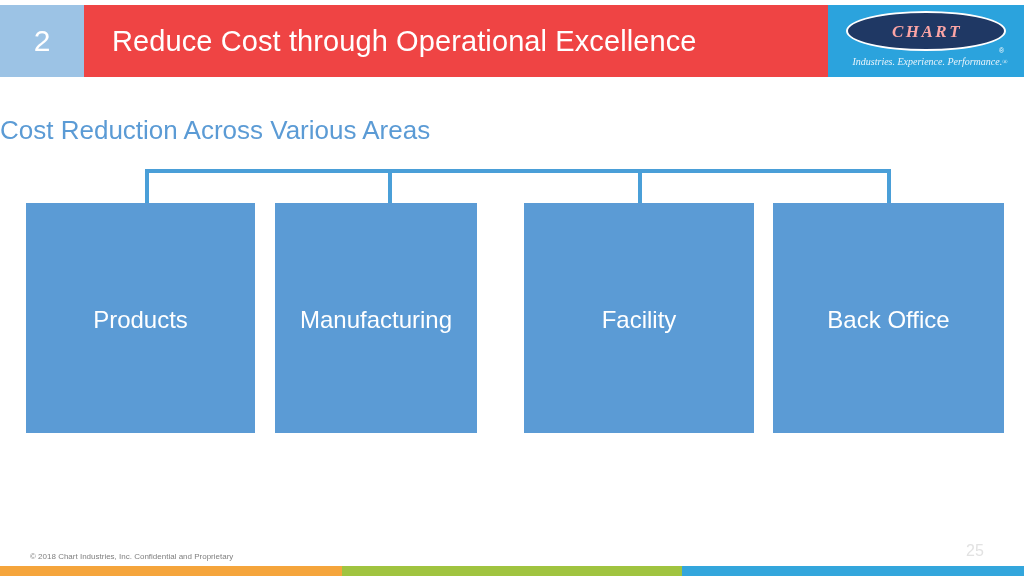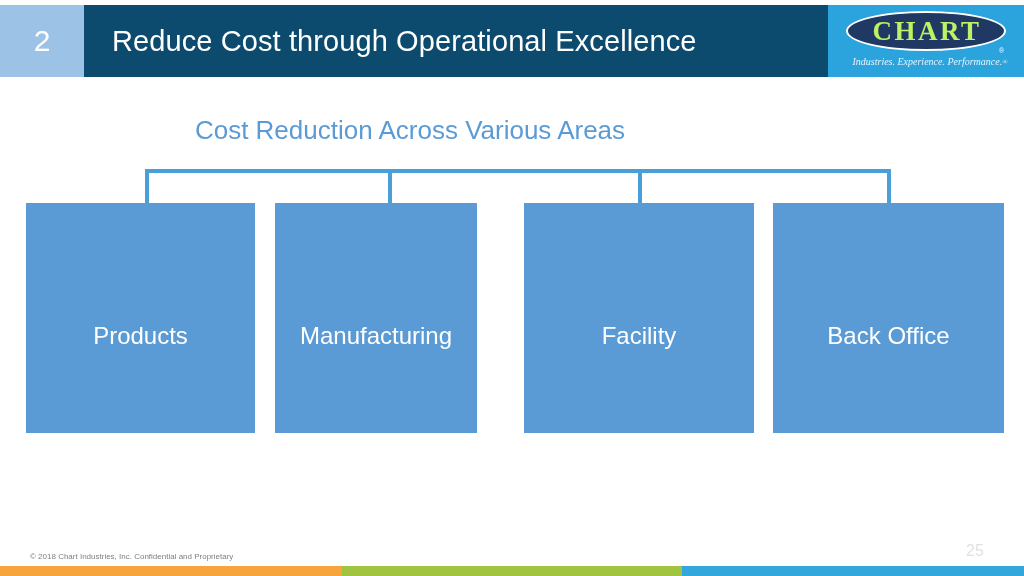--- a/index.html
+++ b/index.html
@@ -81,27 +81,28 @@
     height: 40px;
     border: 2px solid #ffffff;
     border-radius: 50%;
     background: #1f3864;
     box-sizing: border-box;
     display: flex;
     align-items: center;
     justify-content: center;
   }
   .logo-oval .logo-word {
-    color: #bef264;
+    color: #fca5a5;
     font-family: "Liberation Serif", serif;
-    font-size: 27px;
+    font-size: 17px;
     font-weight: 700;
     letter-spacing: 2.5px;
     line-height: 1;
     padding-left: 2px;
+    font-style: italic;
   }
   .logo-reg {
     position: absolute;
     left: 171px;
     top: 42px;
     color: #ffffff;
     font-size: 7px;
     line-height: 1;
   }
   .logo-tagline {
@@ -122,21 +123,21 @@
     font-style: normal;
     vertical-align: 1px;
   }
 
   
   .subtitle {
     position: absolute;
     left: 0;
     top: 115px;
     width: 820px;
-    text-align: center;
+    text-align: left;
     color: #5b9bd5;
     font-size: 26px;
     font-weight: 400;
     line-height: 1.2;
   }
 
   
   .connectors {
     position: absolute;
     left: 0;
@@ -156,21 +157,21 @@
     align-items: center;
     justify-content: center;
   }
   .box .box-label {
     color: #ffffff;
     font-size: 24px;
     font-weight: 400;
     line-height: 1;
     text-align: center;
     position: relative;
-    top: 18px;
+    top: 2px;
   }
   .box-0 { left: 26px;  width: 229px; }
   .box-1 { left: 275px; width: 202px; }
   .box-2 { left: 524px; width: 230px; }
   .box-3 { left: 773px; width: 231px; }
 
   
   .footer-copyright {
     position: absolute;
     left: 30px;
@@ -210,21 +211,21 @@
 <body>
 
 <div class="slide">
 
   <div class="header">
 
     <div class="slide-number-badge" style="background: rgb(156, 195, 229);">
       <span class="num">2</span>
     </div>
 
-    <div class="title-bar" style="background: #0c4a6e;">
+    <div class="title-bar" style="background: #ef4444;">
       <span class="title-text">Reduce Cost through Operational Excellence</span>
     </div>
 
     <div class="logo-panel" style="background: rgb(43, 163, 221);">
       <div class="logo-oval">
         <span class="logo-word">CHART</span>
       </div>
       <span class="logo-reg">®</span>
       <div class="logo-tagline">
         <span>Industries. Experience. Performance.</span><span class="tm">®</span>

